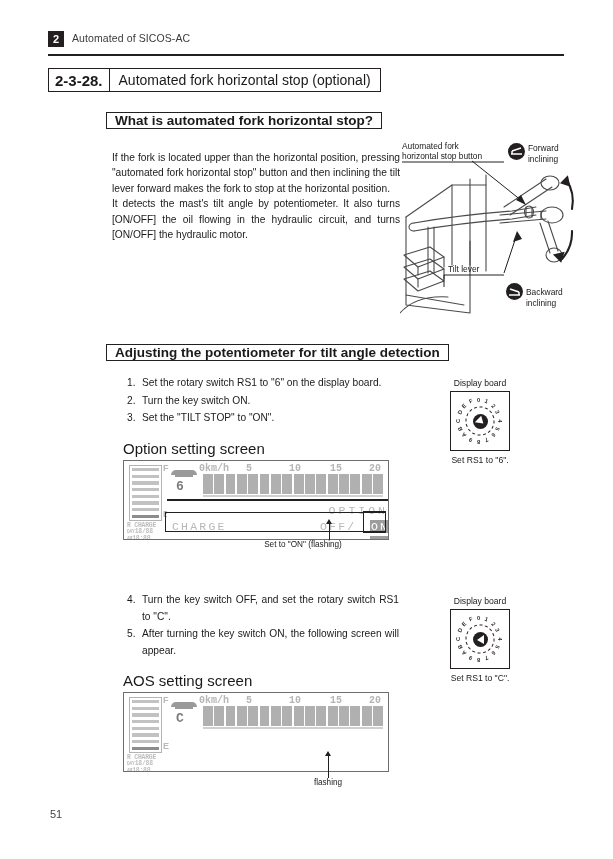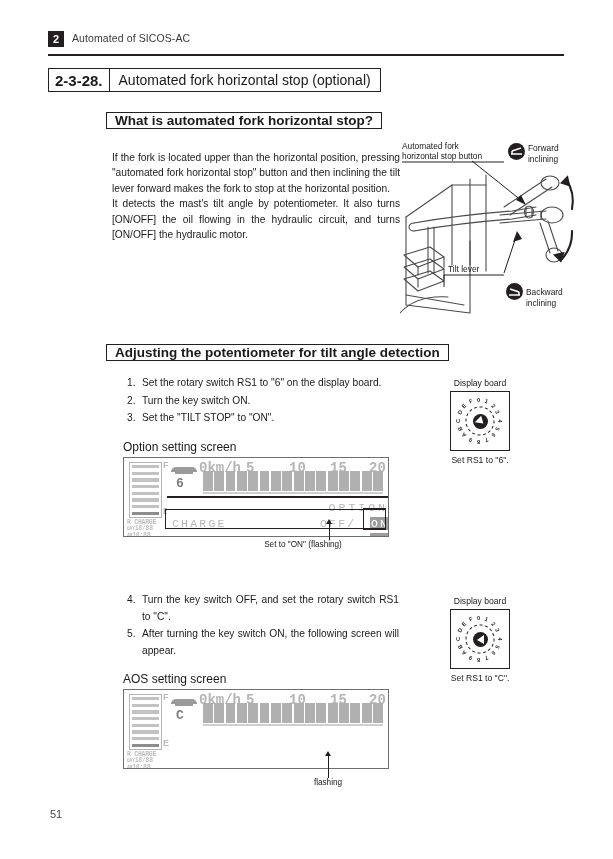--- a/index.html
+++ b/index.html
@@ -55,21 +55,21 @@
   
   .steps{position:absolute;font-size:10.2px;line-height:16.6px;color:#1a1a1a;}
   #steps1{left:127px;top:375px;width:290px;}
   #steps2{left:127px;top:592px;width:272px;}
   .step{display:flex;margin-bottom:1px;}
   .step-n{width:15px;flex:none;}
   .step-t{flex:1;text-align:justify;}
 
   
   .lcd-wrap{position:absolute;}
-  .lcd-label{font-size:12px;color:#1a1a1a;margin-bottom:3px;}
+  .lcd-label{font-size:15px;color:#1a1a1a;margin-bottom:3px;}
   .lcd{
     position:relative;width:264px;height:78px;border:1.1px solid #6f6f6f;
     background:#ffffff;overflow:hidden;
   }
   
   .fuel{position:absolute;left:5px;top:4px;width:33px;height:56px;
         border:1.4px solid #b4b4b4;box-sizing:border-box;
         display:flex;flex-direction:column;justify-content:space-between;padding:2px;}
   .fuel i{display:block;height:3.4px;background:#c2c2c2;}
   .fuel i.full{background:#8d8d8d;}
@@ -86,21 +86,21 @@
   .mast{position:absolute;left:47px;top:6px;width:26px;height:11px;}
   .mast:before{content:"";position:absolute;left:0;top:3px;width:26px;height:5px;
         background:#9a9a9a;border-radius:9px 9px 0 0;}
   .mast:after{content:"";position:absolute;left:4px;top:7px;width:18px;height:3px;
         background:#9a9a9a;}
   .gear{position:absolute;left:52px;top:18px;font-family:"Liberation Mono",monospace;
         font-size:13px;font-weight:bold;color:#7c7c7c;}
 
   
   .sp-ticks{position:absolute;left:78px;top:2px;width:182px;height:11px;
-        font-family:"Liberation Mono",monospace;font-size:14px;color:#b5b5b5;font-weight:bold;}
+        font-family:"Liberation Mono",monospace;font-size:10px;color:#b5b5b5;font-weight:bold;}
   .sp-ticks span{position:absolute;top:0;white-space:nowrap;}
   .sp-bars{position:absolute;left:79px;top:13px;width:180px;height:20px;display:flex;gap:1.6px;}
   .sp-bars i{flex:1;background:#b0b0b0;}
   .sp-base{position:absolute;left:79px;top:34px;width:180px;height:1.6px;background:#cfcfcf;}
 
   
   .menu{position:absolute;left:43px;top:38px;right:0;bottom:0;background:#ffffff;
         border-top:2.4px solid #231f20;}
   .menu-row{position:absolute;left:0;right:0;font-family:"Liberation Mono",monospace;
         font-size:11.5px;color:#b8b8b8;letter-spacing:2.2px;white-space:nowrap;}

